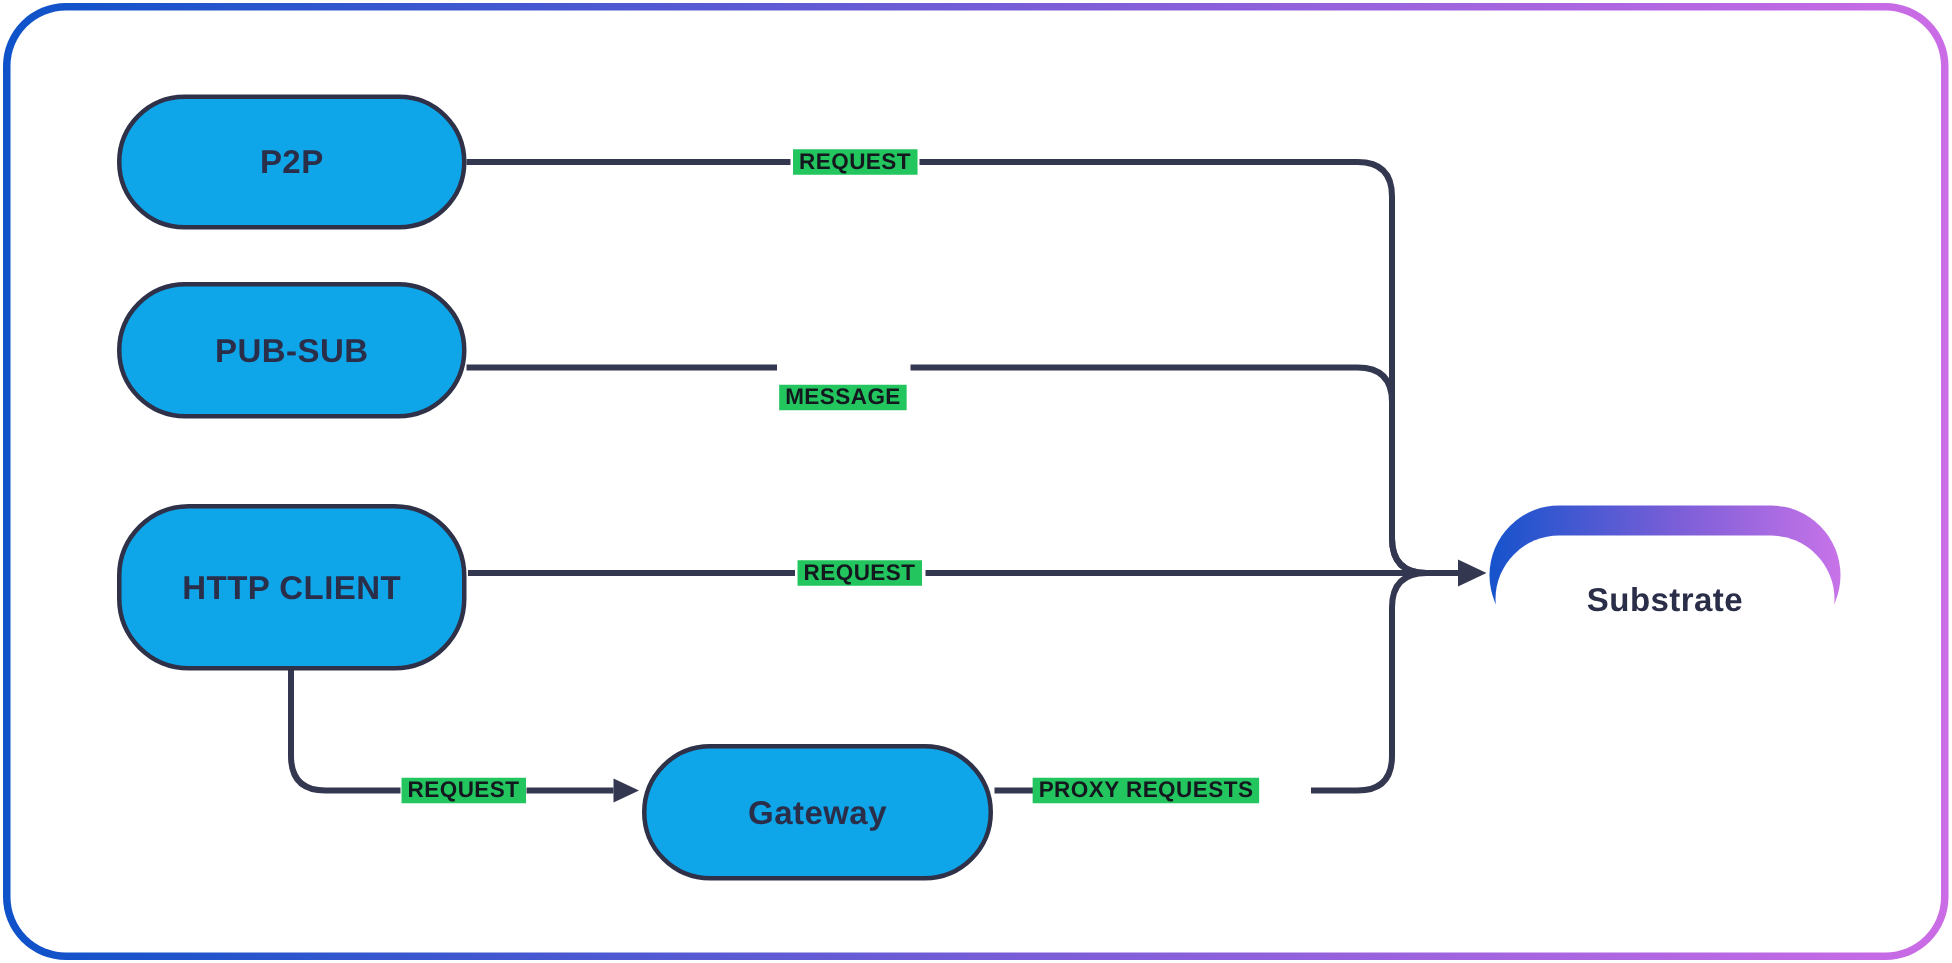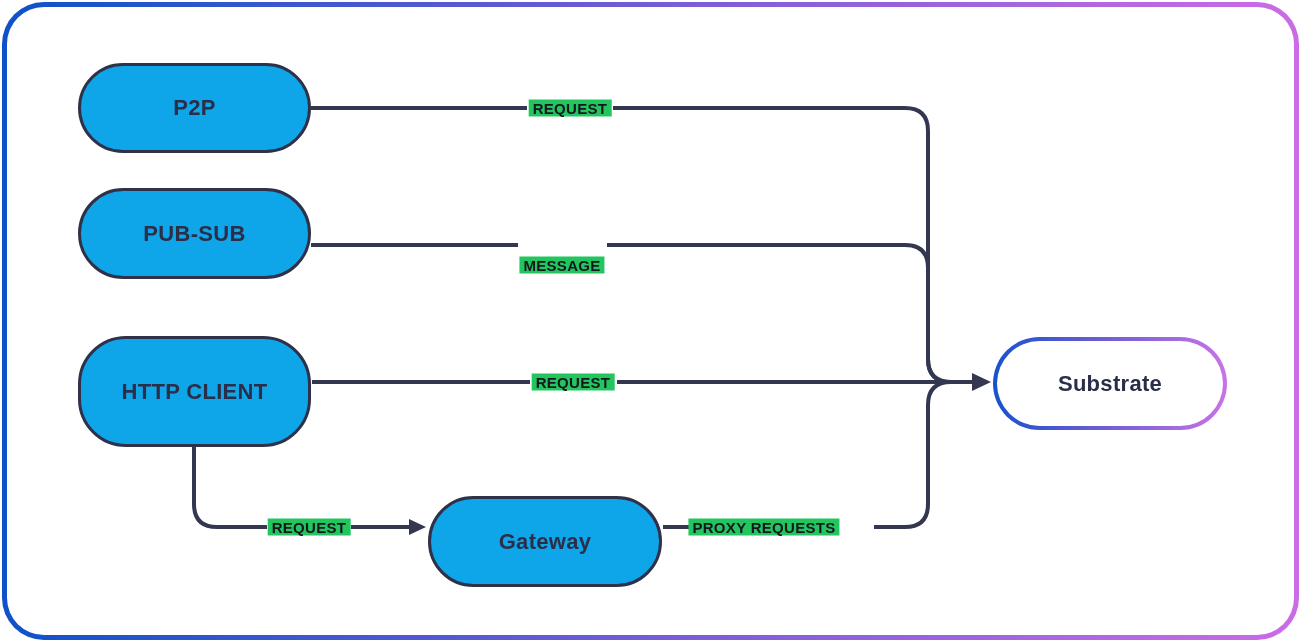--- a/index.html
+++ b/index.html
@@ -43,21 +43,21 @@
   .node-http{left:78px;top:336px;width:233px;height:111px;}
   .node-gateway{left:428px;top:496px;width:234px;height:91px;}
   .gradient-node-wrap{
     position:absolute;left:993px;top:337px;width:234px;height:93px;
     box-sizing:border-box;border-radius:47px;padding:4px;
     background:linear-gradient(90deg,var(--substrate-start) 0%,var(--substrate-mid) 55%,var(--substrate-end) 100%);
   }
   .gradient-node-inner{
     width:100%;height:100%;background:#ffffff;border-radius:43px;
     display:flex;align-items:center;justify-content:center;
-    font-weight:bold;font-size:22px;color:var(--node-text);letter-spacing:.3px;
+    font-weight:bold;font-size:22px;color:var(--node-text);letter-spacing:.3px;margin-top:16px;
   }
   .edge-label{
     position:absolute;transform:translate(-50%,-50%);
     font-weight:bold;font-size:15px;color:var(--edge-label-text);
     letter-spacing:.3px;white-space:nowrap;background:#22c55e;padding:0 4px;
   }
   .lbl-p2p{left:570px;top:108px;}
   .lbl-pubsub{left:562px;top:245px;margin-top:20px;}
   .lbl-http{left:573px;top:382px;}
   .lbl-gwreq{left:309px;top:527px;}

